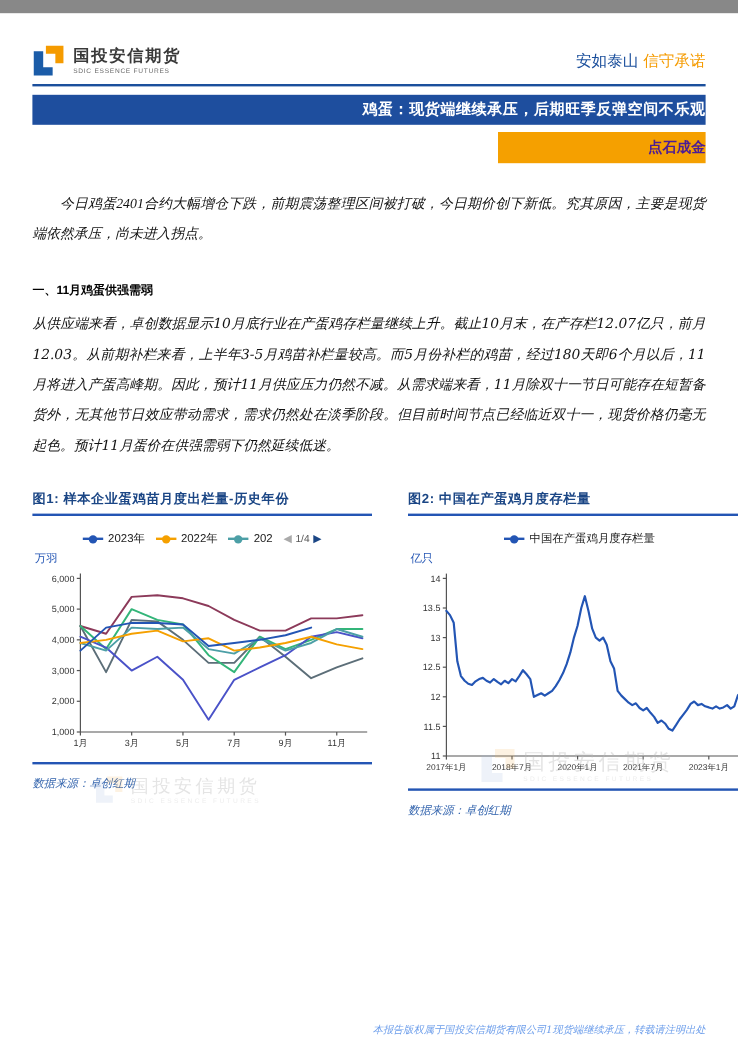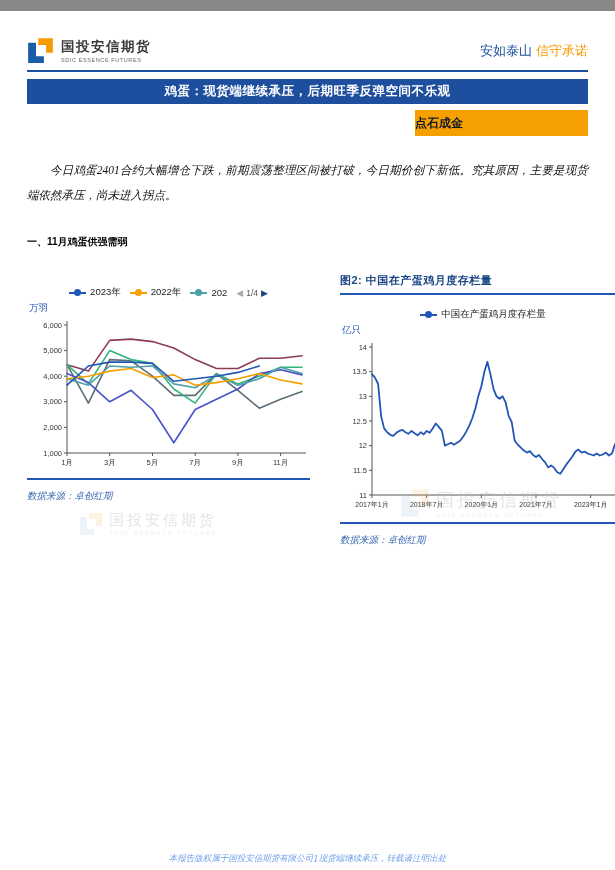--- a/index.html
+++ b/index.html
@@ -12,24 +12,24 @@
   .logo { display:flex; align-items:center; gap:7px; }
   .logo-text .cn { font-size:13.5px; color:#3a3a3a; letter-spacing:1.5px; font-weight:bold; }
   .logo-text .en { font-size:5.5px; color:#6a6a6a; letter-spacing:0.6px; margin-top:1px; }
   .slogan { font-size:13px; font-weight:normal; margin-bottom:4px; }
   .slogan .p1 { color:#1B4F9C; }
   .slogan .p2 { color:#F59B00; margin-left:4px; }
   .rule { height:2px; background:#1B4F9C; margin-top:6px; }
 
   
   .banner { margin-top:7px; height:25px; line-height:25px; background:#1E4E9E; color:#fff;
-            text-align:center; font-weight:bold; font-size:12.5px; letter-spacing:0.5px; }
+            text-align:right; font-weight:bold; font-size:12.5px; letter-spacing:0.5px; }
   .badge-row { text-align:right; margin-top:6px; }
   .badge { display:inline-block; width:173px; height:26px; line-height:26px; background:#F5A000;
-           color:#0f172a; font-weight:bold; font-size:12px; text-align:left; }
+           color:#4c1d95; font-weight:bold; font-size:12px; text-align:right; }
 
   
   .intro { margin-top:22px; font-family:Liberation Serif, serif; font-style:italic;
            font-size:11.5px; line-height:2.15; color:#111; text-indent:2em; text-align:justify; }
   .sec-heading { margin-top:28px; font-size:10px; font-weight:bold; color:#000; }
   .sec-body { margin-top:8px; font-family:"DejaVu Serif", serif; font-style:italic;
               font-size:11.5px; line-height:2.2; color:#111; text-align:justify; }
 
   
   .figures { margin-top:24px; display:flex; gap:30px; }
@@ -51,21 +51,21 @@
   .source { margin-top:10px; font-size:9.5px; color:#3465AE; font-family:"DejaVu Serif", serif; font-style:italic; }
 
   
   .watermark { position:absolute; display:flex; align-items:center; gap:6px; opacity:0.38; pointer-events:none; }
   .wm-1 { left:52px; top:238px; } .wm-2 { left:60px; top:215px; }
   .wm-text .l1 { font-size:15px; color:#b9b9b9; letter-spacing:3px; }
   .wm-text .l2 { font-size:5.5px; color:#cfcfcf; letter-spacing:2px; }
 
   
   .footer { position:absolute; left:27px; right:27px; bottom:16px; display:flex;
-            justify-content:center; align-items:center; font-size:8.5px; color:#6D9EEB;
+            justify-content:flex-end; align-items:center; font-size:8.5px; color:#6D9EEB;
             font-family:"DejaVu Serif", serif; font-style:italic; }
   .bottom-bar { position:absolute; left:0; right:0; bottom:0; height:3px; background:#3d3d3d; }
 </style>
 </head>
 <body>
 
 <div class="page">
   <div class="content">
 
     <div class="header">
@@ -86,24 +86,26 @@
     <div class="rule"></div>
 
     <div class="banner">鸡蛋：现货端继续承压，后期旺季反弹空间不乐观</div>
     <div class="badge-row">
       <span class="badge">点石成金</span>
     </div>
 
     <p class="intro">今日鸡蛋2401合约大幅增仓下跌，前期震荡整理区间被打破，今日期价创下新低。究其原因，主要是现货端依然承压，尚未进入拐点。</p>
 
     <div class="sec-heading">一、11月鸡蛋供强需弱</div>
+    <p class="sec-body">从供应端来看，卓创数据显示10月底行业在产蛋鸡存栏量继续上升。截止10月末，在产存栏12.07亿只，前月12.03。从前期补栏来看，上半年3-5月鸡苗补栏量较高。而5月份补栏的鸡苗，经过180天即6个月以后，11月将进入产蛋高峰期。因此，预计11月供应压力仍然不减。从需求端来看，11月除双十一节日可能存在短暂备货外，无其他节日效应带动需求，需求仍然处在淡季阶段。但目前时间节点已经临近双十一，现货价格仍毫无起色。预计11月蛋价在供强需弱下仍然延续低迷。</p>
 
     <div class="figures">
 
       <div class="figure fig-1">
+        <div class="fig-title">图1: 样本企业蛋鸡苗月度出栏量-历史年份</div>
         <div class="legend">
           <span class="lg-item">
             <span class="lg-marker" style="background: rgb(35, 85, 180);"></span>
             <span>2023年</span>
           </span>
           <span class="lg-item">
             <span class="lg-marker" style="background: rgb(245, 160, 0);"></span>
             <span>2022年</span>
           </span>
           <span class="lg-item">

